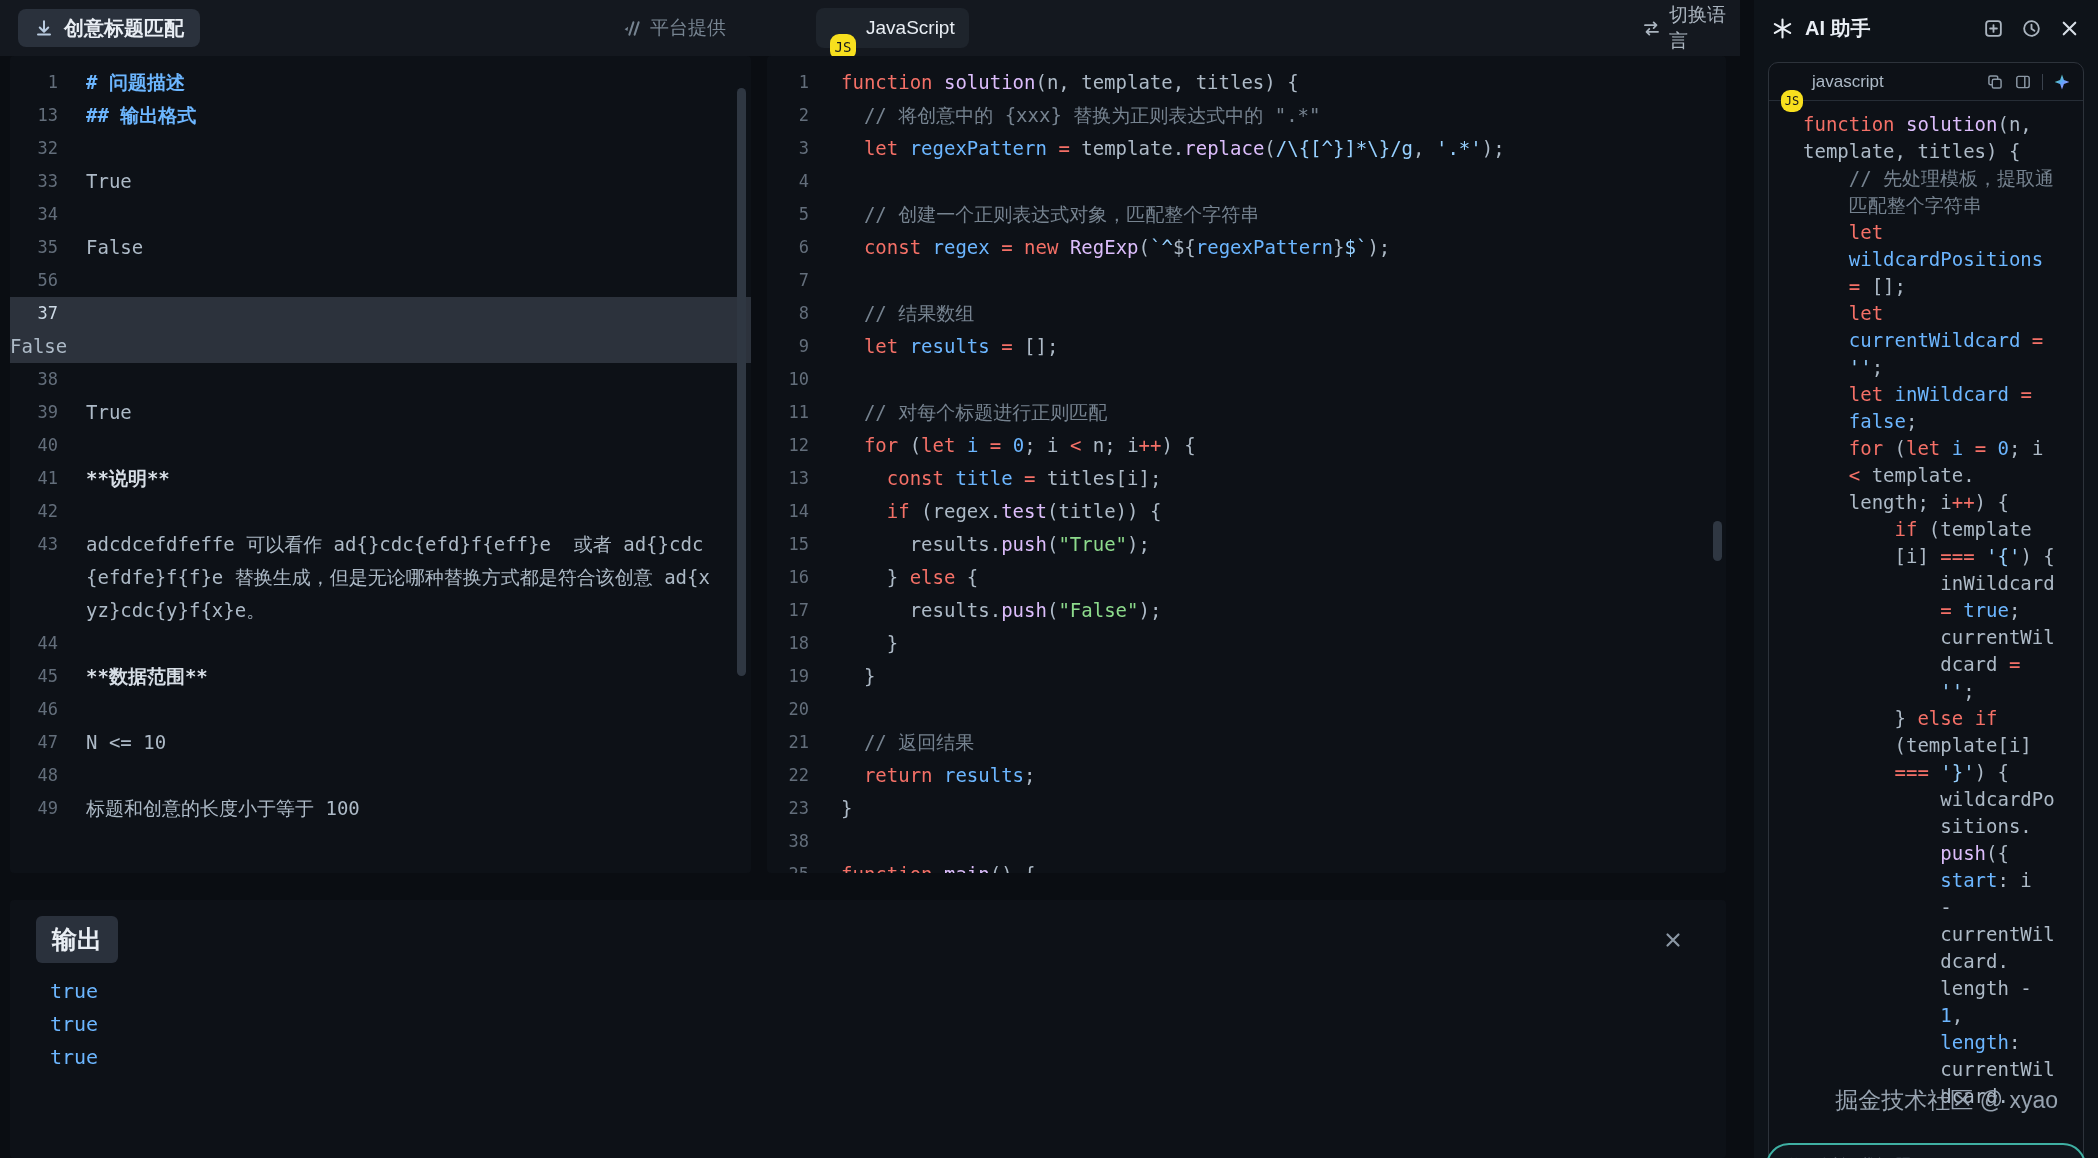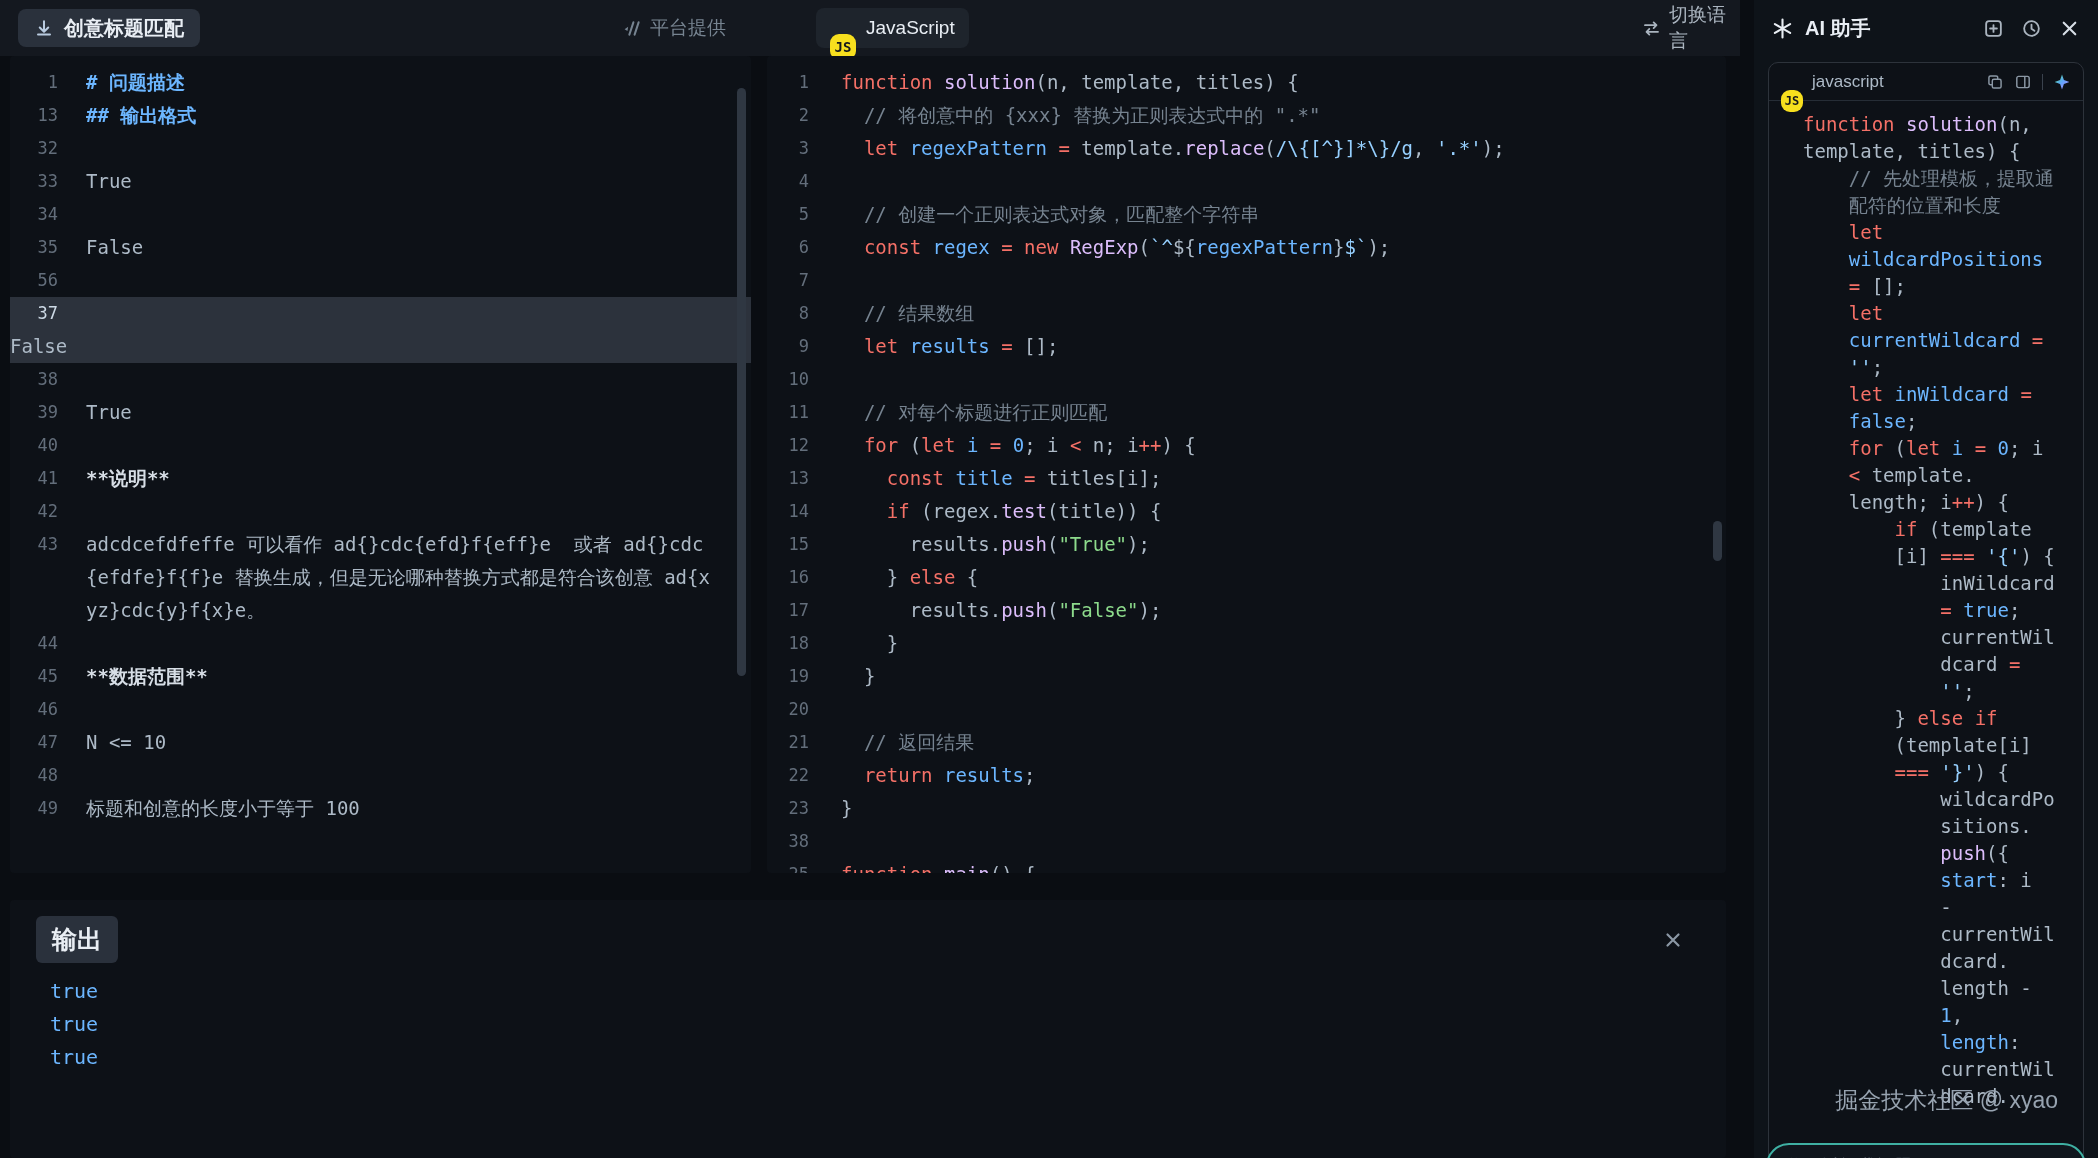--- a/index.html
+++ b/index.html
@@ -6,21 +6,21 @@
   html,body{width:2098px;height:1158px;}
   body{background:#0a0d12;font-family:"Liberation Sans","DejaVu Sans",sans-serif;color:#adbac7;overflow:hidden;position:relative;}
   svg{display:block;}
   .icon{display:inline-flex;align-items:center;justify-content:center;}
 
   
   .topbar{position:absolute;left:0;top:0;width:1740px;height:56px;background:#14181f;display:flex;align-items:center;}
   .title-btn{margin-left:18px;height:38px;background:#2a313c;border-radius:8px;display:flex;align-items:center;gap:10px;padding:0 16px;color:#e9eef4;font-weight:700;font-size:20px;cursor:pointer;}
   .platform{position:absolute;left:622px;top:0;height:56px;display:flex;align-items:center;gap:9px;color:#768390;font-size:19px;}
   .lang-tab{position:absolute;left:816px;top:8px;height:40px;background:#1e242c;border-radius:8px;display:flex;align-items:center;gap:10px;padding:0 14px;color:#e9eef4;font-size:19px;cursor:pointer;}
-  .js-badge{width:26px;height:26px;border-radius:9px;background:#f7df1e;color:#15181c;font-weight:700;font-size:14px;display:flex;align-items:center;justify-content:center;font-family:"DejaVu Sans Mono",monospace;flex:none;margin-top:38px;}
+  .js-badge{width:26px;height:26px;border-radius:9px;background:#f7df1e;color:#15181c;font-weight:400;font-size:14px;display:flex;align-items:center;justify-content:center;font-family:"DejaVu Sans Mono",monospace;flex:none;margin-top:38px;}
   .js-badge.small{width:22px;height:22px;font-size:12px;}
   .switch-lang{position:absolute;left:1642px;top:0;height:56px;display:flex;align-items:center;gap:8px;color:#aab4bf;font-size:19px;cursor:pointer;}
 
   
   .panel{position:absolute;background:#0d1117;border-radius:4px;overflow:hidden;}
   .problem-panel{left:10px;top:56px;width:741px;height:817px;padding-top:10px;}
   .editor-panel{left:767px;top:56px;width:959px;height:817px;padding-top:10px;}
 
   .cl{display:flex;line-height:33px;font-family:"DejaVu Sans Mono",monospace;font-size:19px;}
   .ln{flex:none;text-align:right;color:#636e7b;font-size:17px;}
@@ -378,21 +378,21 @@
         <div class="cl">
           <span class="ct"><span class="tk-k">function</span><span class="tk-d"> </span><span class="tk-f">solution</span><span class="tk-d">(n, </span></span>
         </div>
         <div class="cl">
           <span class="ct"><span class="tk-d">template, titles) {</span></span>
         </div>
         <div class="cl">
           <span class="ct"><span class="tk-d">    </span><span class="tk-c">// 先处理模板，提取通</span></span>
         </div>
         <div class="cl">
-          <span class="ct"><span class="tk-d">    </span><span class="tk-c">配符的位置和长度</span></span>
+          <span class="ct"><span class="tk-d">    </span><span class="tk-c">匹配整个字符串</span></span>
         </div>
         <div class="cl">
           <span class="ct"><span class="tk-d">    </span><span class="tk-k">let</span><span class="tk-d"> </span></span>
         </div>
         <div class="cl">
           <span class="ct"><span class="tk-d">    </span><span class="tk-v">wildcardPositions</span></span>
         </div>
         <div class="cl">
           <span class="ct"><span class="tk-d">    </span><span class="tk-k">=</span><span class="tk-d"> [];</span></span>
         </div>

